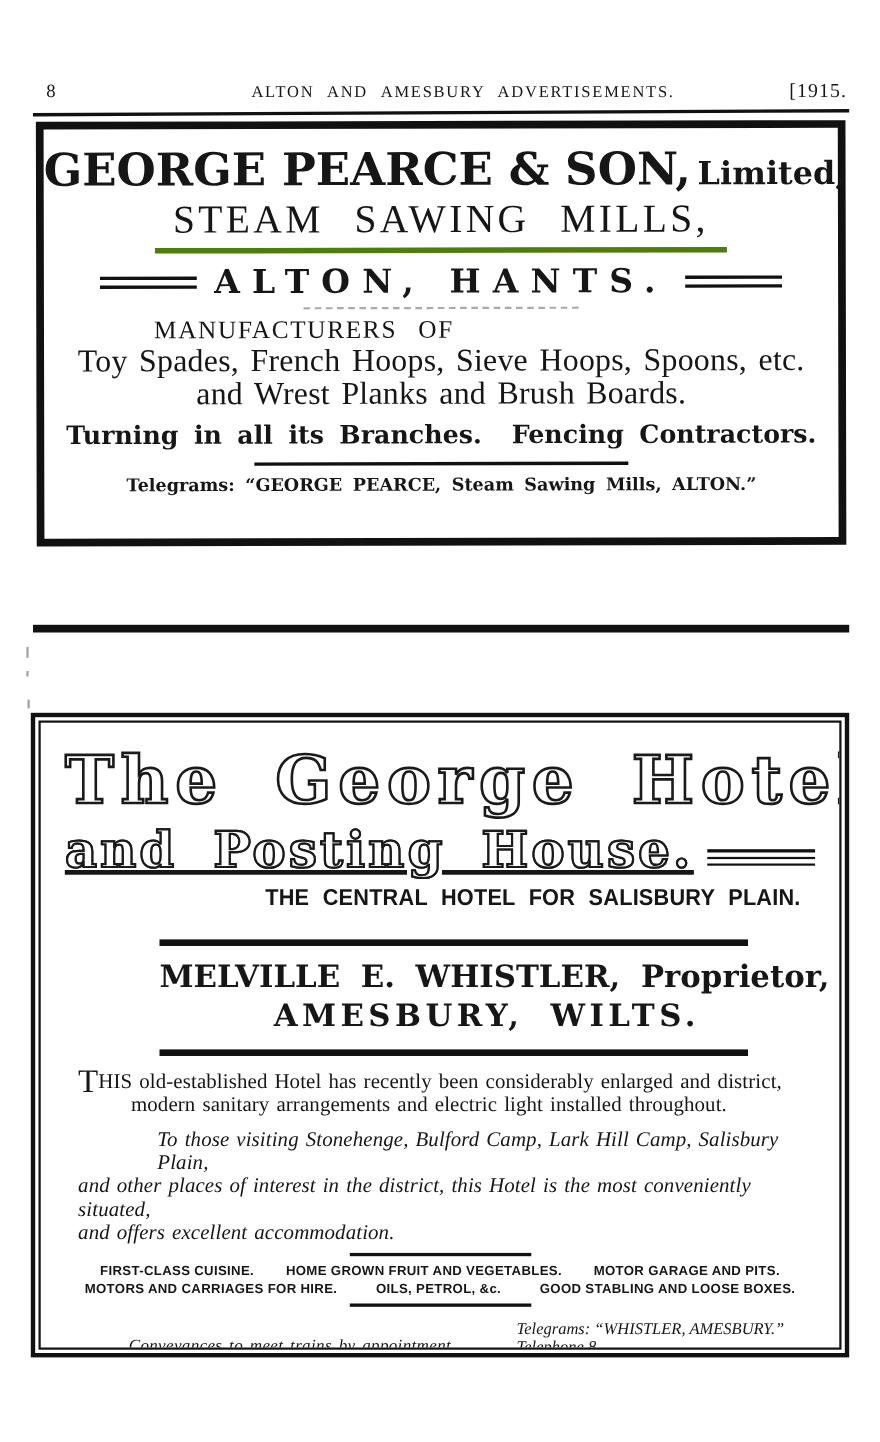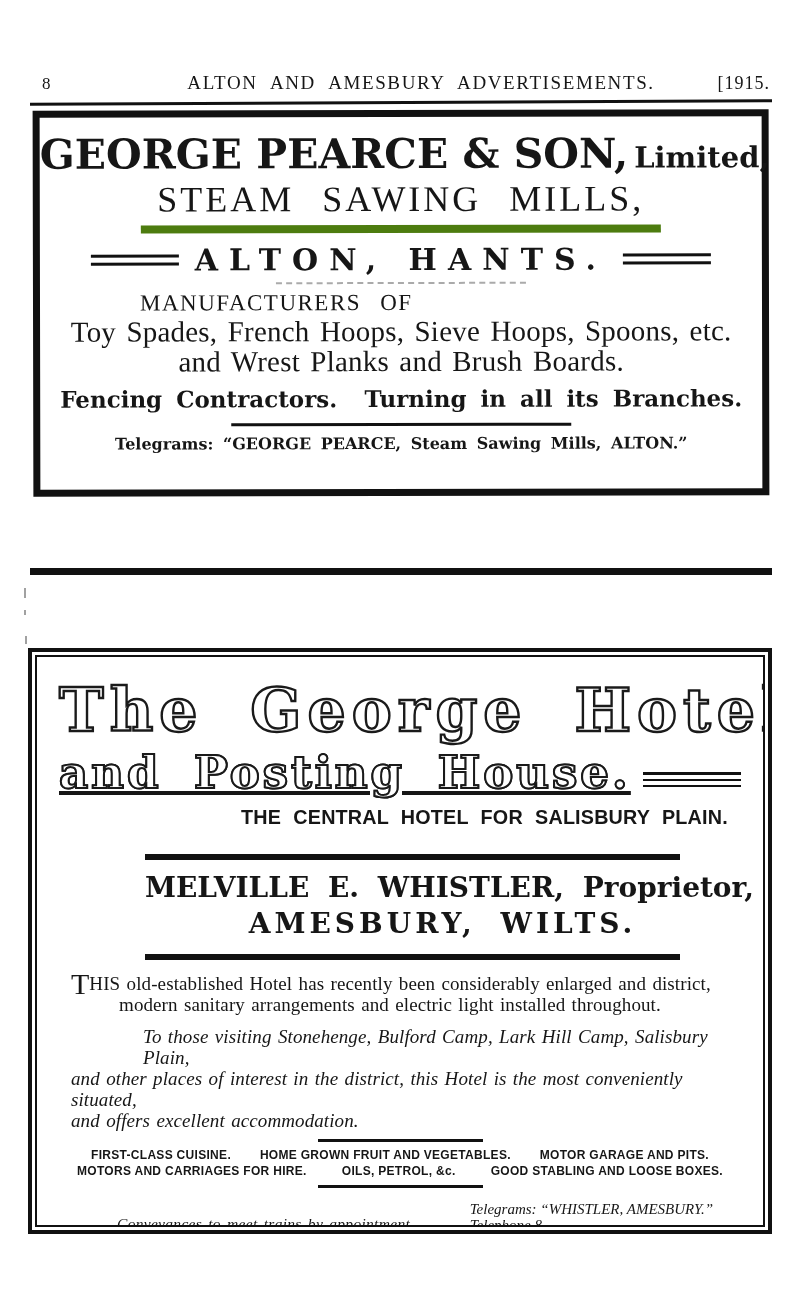--- a/index.html
+++ b/index.html
@@ -4,31 +4,31 @@
 <style>
   html,body{margin:0;padding:0;background:#e8e8e4;}
   .page{
     position:relative;width:800px;height:1311px;background:#ffffff;
     color:#161616;font-family:"Liberation Serif",serif;overflow:hidden;
     margin:0 auto;
   }
   
   .header{position:absolute;top:72px;left:42px;right:30px;display:flex;align-items:baseline;}
   .page-num{font-size:17px;width:110px;}
-  .header-title{flex:1;text-align:center;font-size:19px;letter-spacing:1.6px;word-spacing:7px;}
+  .header-title{flex:1;text-align:center;font-size:15px;letter-spacing:1.6px;word-spacing:7px;}
   .header-year{font-size:18px;width:80px;text-align:right;letter-spacing:1px;}
   .header-rule{position:absolute;top:101px;left:30px;width:742px;height:3px;background:#111;transform:rotate(-0.28deg);}
   
   .box1{position:absolute;top:110px;left:33px;width:736px;height:386px;border:7px solid #111;
         box-sizing:border-box;text-align:center;transform:rotate(-0.12deg);}
   .pearce-title{margin-top:15px;font-family:"DejaVu Serif",serif;font-weight:bold;font-size:41px;
         line-height:1.1;white-space:nowrap;}
   .pearce-title .suffix{font-size:29px;margin-left:6px;}
   .pearce-sub{display:inline-block;margin-top:3px;font-size:36px;letter-spacing:3px;word-spacing:16px;
-        padding:0 16px 5px;border-bottom:8px solid #4d7c0f;line-height:1.1;}
+        padding:0 16px 5px;border-bottom:5px solid #4d7c0f;line-height:1.1;}
   .pearce-loc-row{margin-top:9px;display:flex;align-items:center;justify-content:center;gap:16px;}
   .dbl-rule{width:88px;height:11px;border-top:3px solid #111;border-bottom:3px solid #111;box-sizing:border-box;}
   .pearce-loc{font-family:"DejaVu Serif",serif;font-weight:bold;font-size:30px;letter-spacing:11px;white-space:nowrap;}
   .dash-artifact{margin:5px auto 0;width:250px;border-top:2px dashed #666;opacity:.55;}
   .manufacturers{margin-top:6px;text-align:left;padding-left:100px;font-size:23px;letter-spacing:1.5px;word-spacing:12px;}
   .products-line{font-size:29px;letter-spacing:.2px;word-spacing:3px;line-height:1.06;}
   .services{margin-top:8px;display:flex;justify-content:space-between;padding:0 20px;
         font-family:"DejaVu Serif",serif;font-weight:bold;font-size:23px;word-spacing:6px;}
   .tel-rule{margin:11px auto 0;width:340px;height:3px;background:#111;}
   .pearce-telegrams{margin-top:8px;font-family:"DejaVu Serif",serif;font-weight:bold;font-size:16px;word-spacing:4px;}
@@ -96,22 +96,22 @@
     <div class="pearce-loc-row">
       <span class="dbl-rule"></span>
       <span class="pearce-loc">ALTON, HANTS.</span>
       <span class="dbl-rule"></span>
     </div>
     <div class="dash-artifact"></div>
     <div class="manufacturers">MANUFACTURERS OF</div>
     <div class="products-line">Toy Spades, French Hoops, Sieve Hoops, Spoons, etc.</div>
     <div class="products-line">and Wrest Planks and Brush Boards.</div>
     <div class="services">
+      <span>Turning in all its Branches.</span>
       <span>Fencing Contractors.</span>
-      <span>Turning in all its Branches.</span>
     </div>
     <div class="tel-rule"></div>
     <div class="pearce-telegrams">Telegrams: “GEORGE PEARCE, Steam Sawing Mills, ALTON.”</div>
   </div>
 
   <div class="divider"></div>
   <div class="edge-mark em1"></div>
   <div class="edge-mark em2"></div>
   <div class="edge-mark em3"></div>
 

